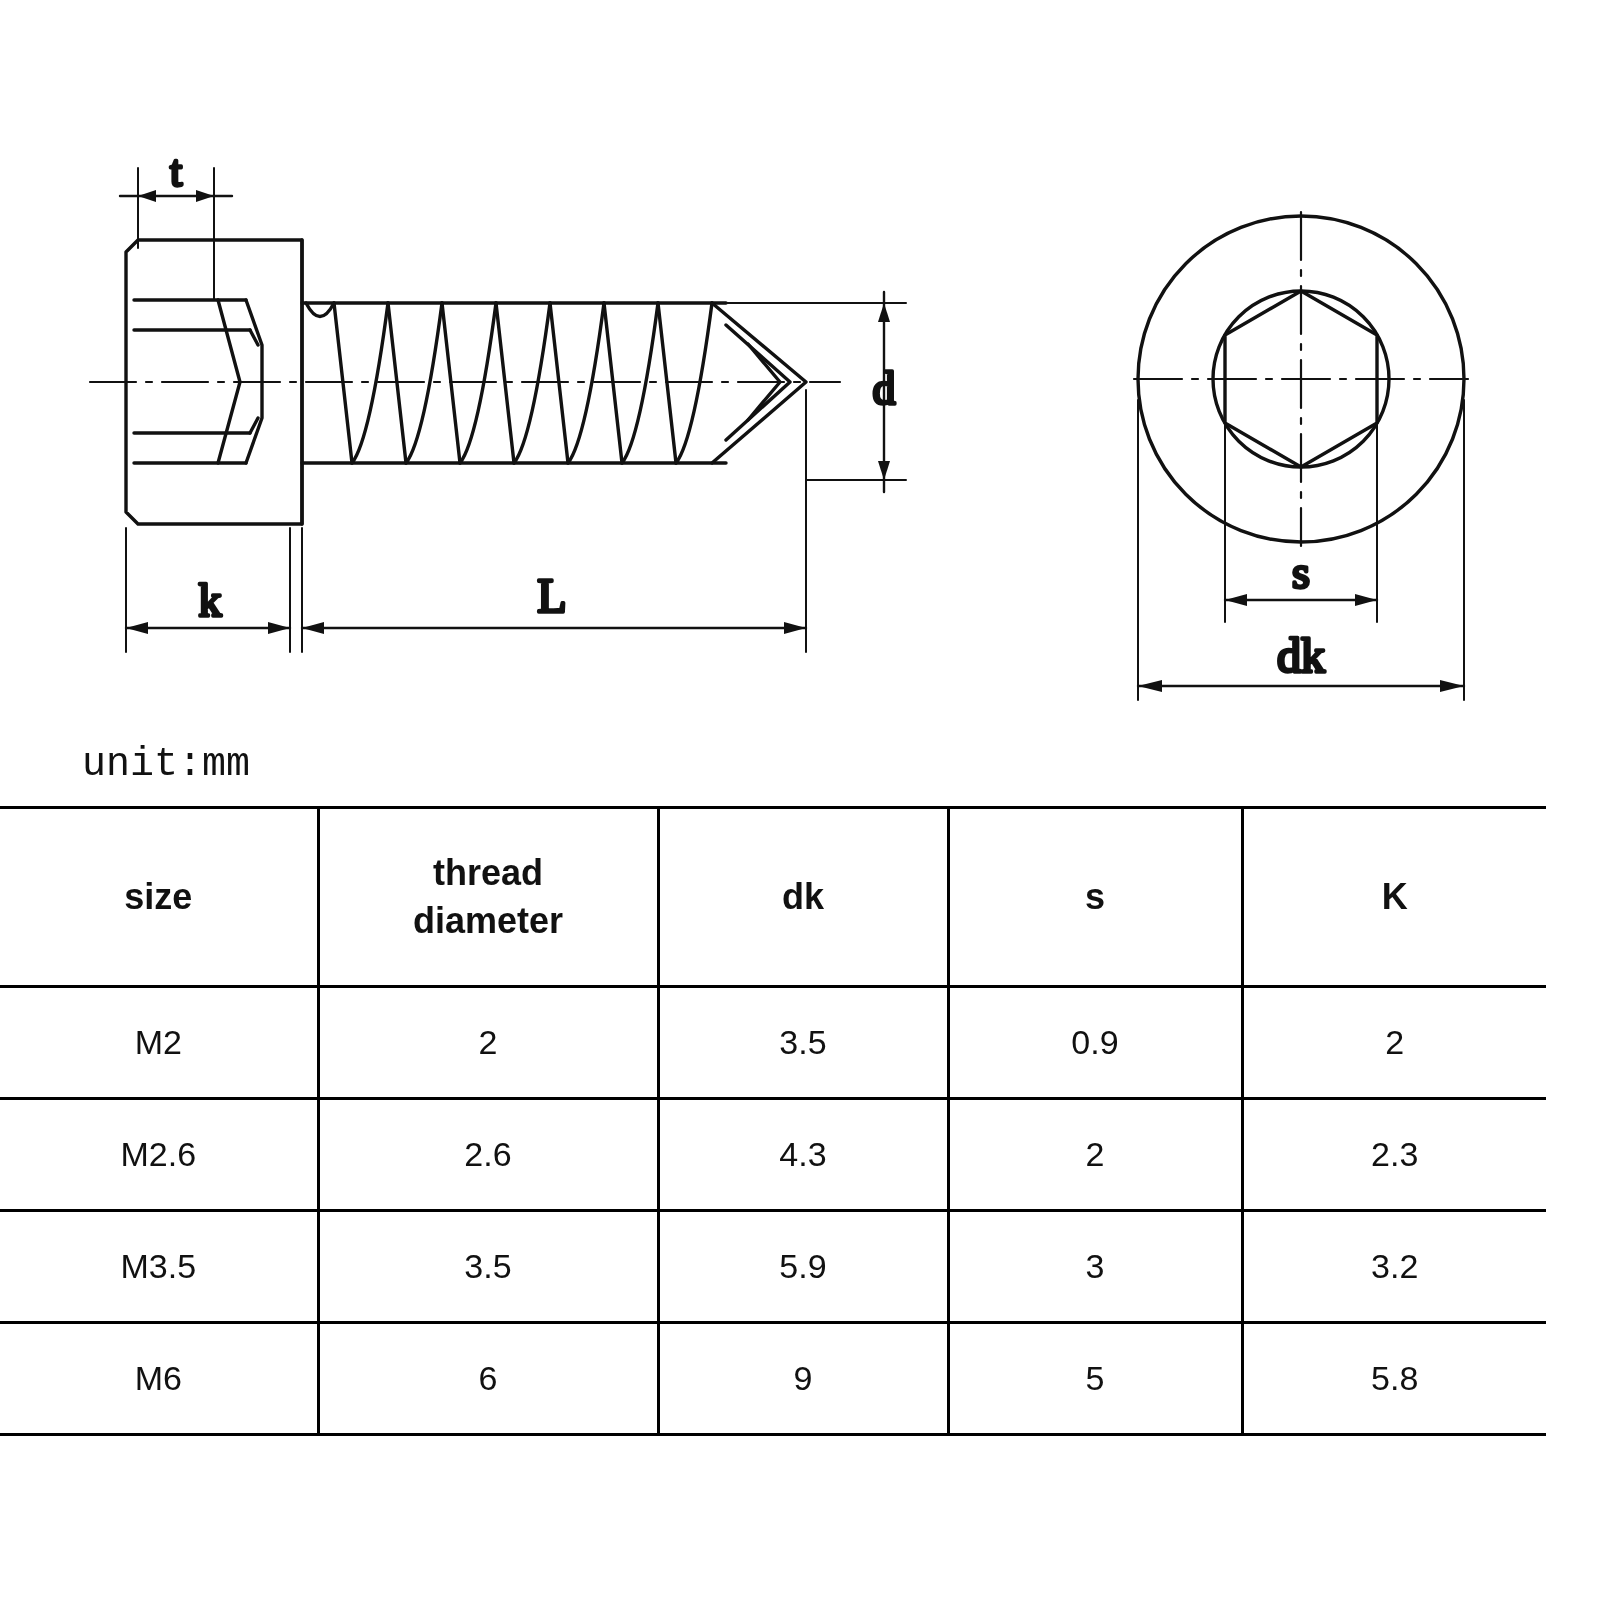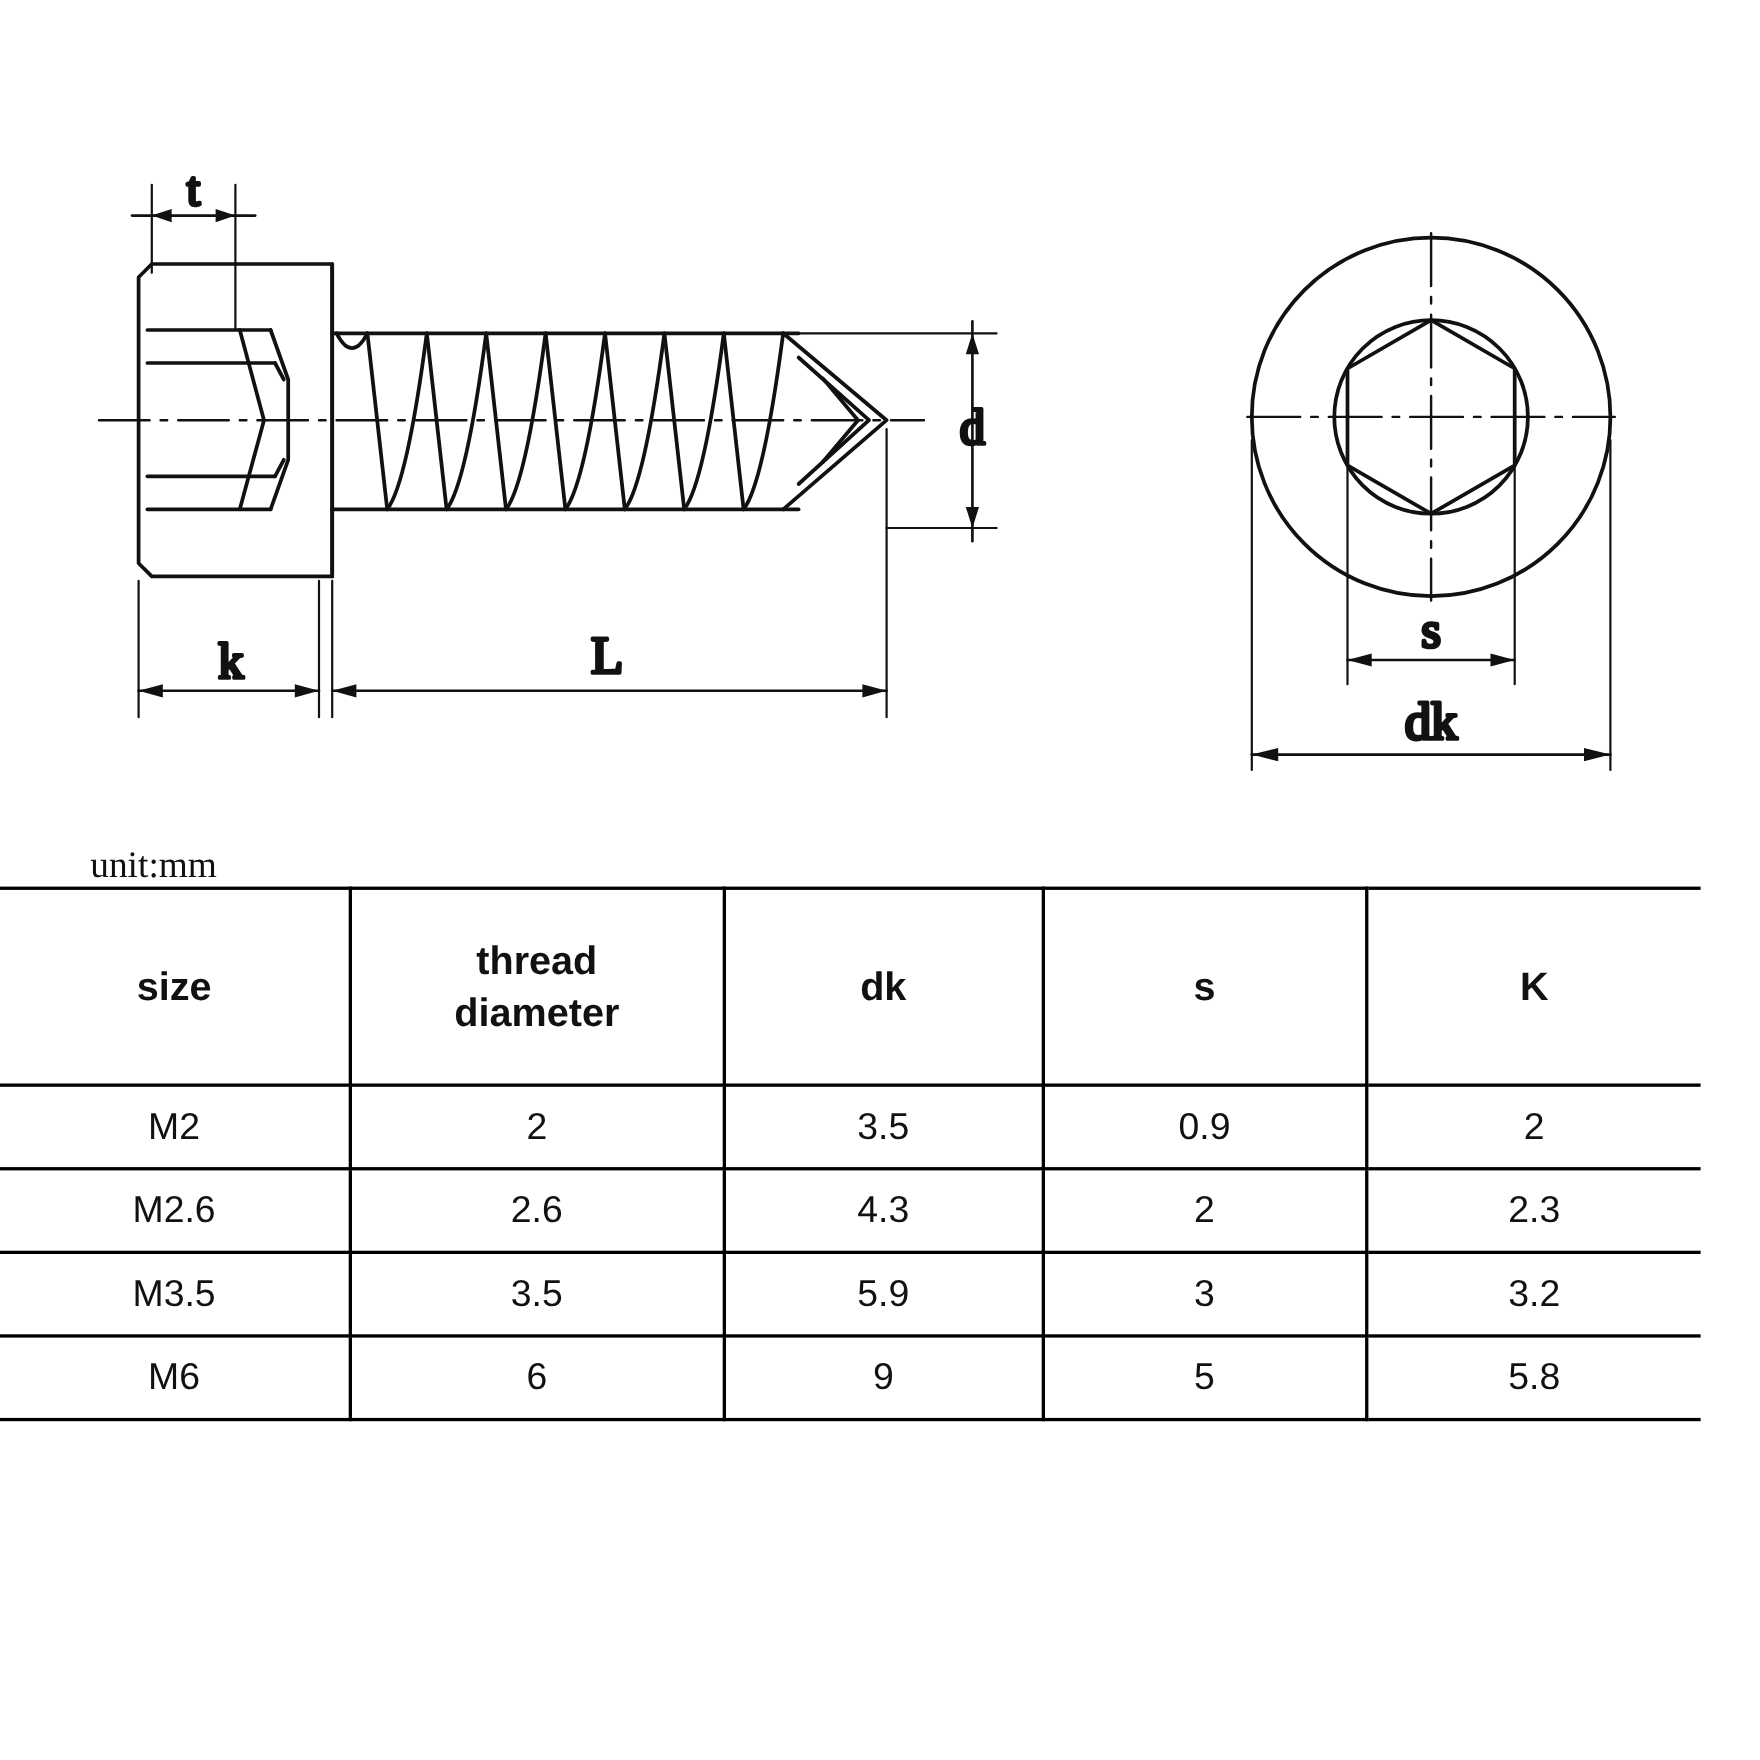--- a/index.html
+++ b/index.html
@@ -30,23 +30,23 @@
     height: 740px;
   }
   #drawing svg {
     display: block;
   }
 
   
   #unit-label {
     position: absolute;
     left: 82px;
-    top: 770px;
-    font-family: Liberation Serif, serif;
-    font-size: 34px;
+    top: 745px;
+    font-family: Liberation Mono, monospace;
+    font-size: 40px;
     line-height: 1;
     color: #111111;
   }
 
   
   #spec-table-wrap {
     position: absolute;
     left: 0;
     top: 806px;
     width: 1288px;
@@ -74,21 +74,21 @@
     font-size: 36px;
     font-weight: bold;
     height: 168px;
     line-height: 1.32;
     padding: 4px 6px;
   }
   table.spec td {
     font-size: 34px;
     font-weight: normal;
     height: 69px;
-    padding: 2px 6px;
+    padding: 20px 6px;
     text-align: center;
   }
   table.spec tr.row td { }
   
   table.spec { border-left: none; border-right: none; }
   table.spec th:first-child, table.spec td:first-child { border-left: none; }
   table.spec th:last-child, table.spec td:last-child { border-right: none; }
 
   .dim-text {
     font-family: "Liberation Serif", serif;

